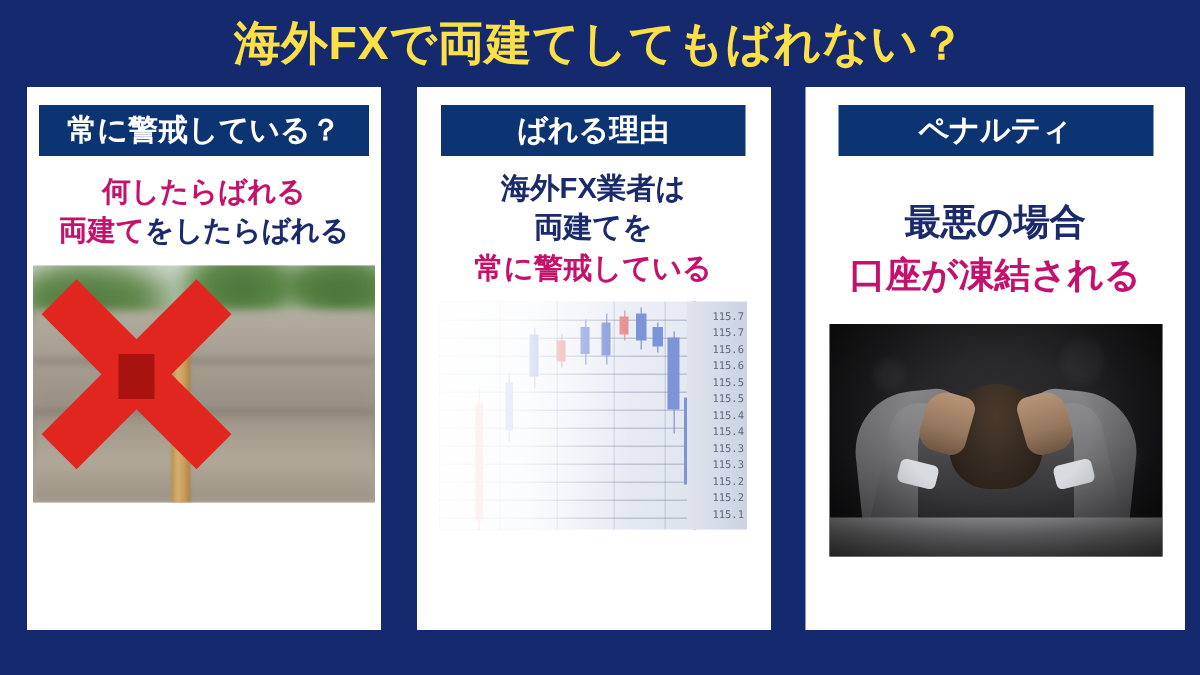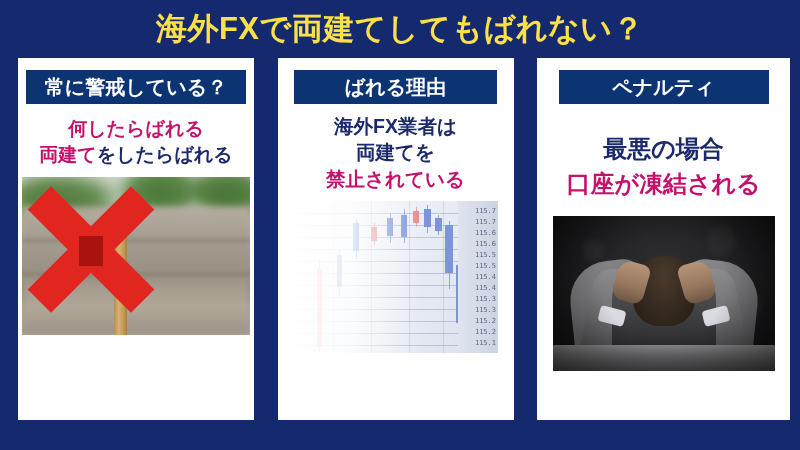--- a/index.html
+++ b/index.html
@@ -338,21 +338,21 @@
         <span class="panel-head-text">ばれる理由</span>
       </div>
       <div class="panel-body">
         <div class="body-line">
           <span class="t-navy">海外FX業者は</span>
         </div>
         <div class="body-line">
           <span class="t-navy">両建てを</span>
         </div>
         <div class="body-line">
-          <span class="t-crimson">禁止されている</span>
+          <span class="t-crimson">常に警戒している</span>
         </div>
       </div>
       <div class="photo photo-chart">
         <div class="grid-h" style="top:12px"></div>
         <div class="grid-h" style="top:24px"></div>
         <div class="grid-h" style="top:36px"></div>
         <div class="grid-h" style="top:48px"></div>
         <div class="grid-h" style="top:60px"></div>
         <div class="grid-h" style="top:72px"></div>
         <div class="grid-h" style="top:84px"></div>

